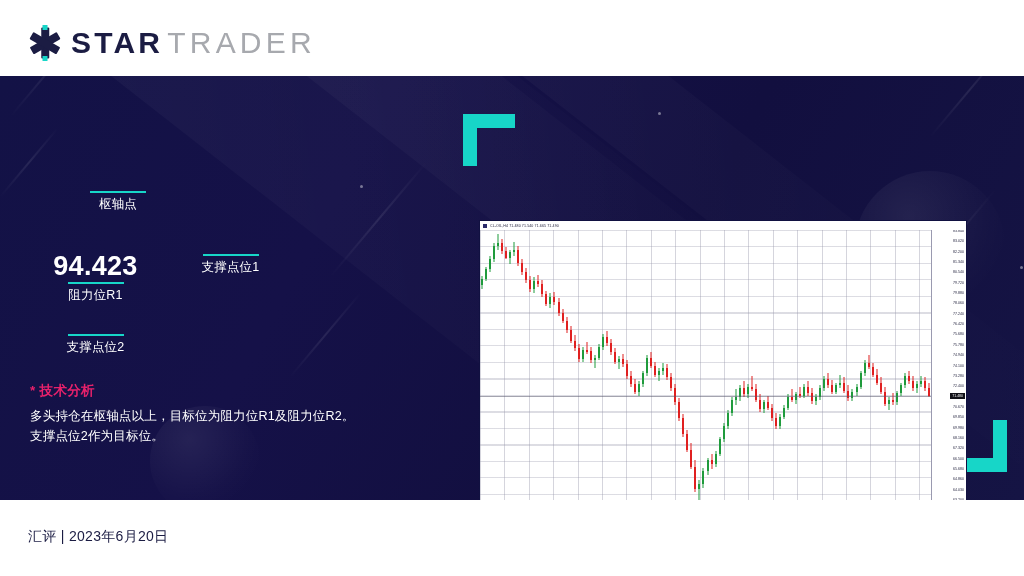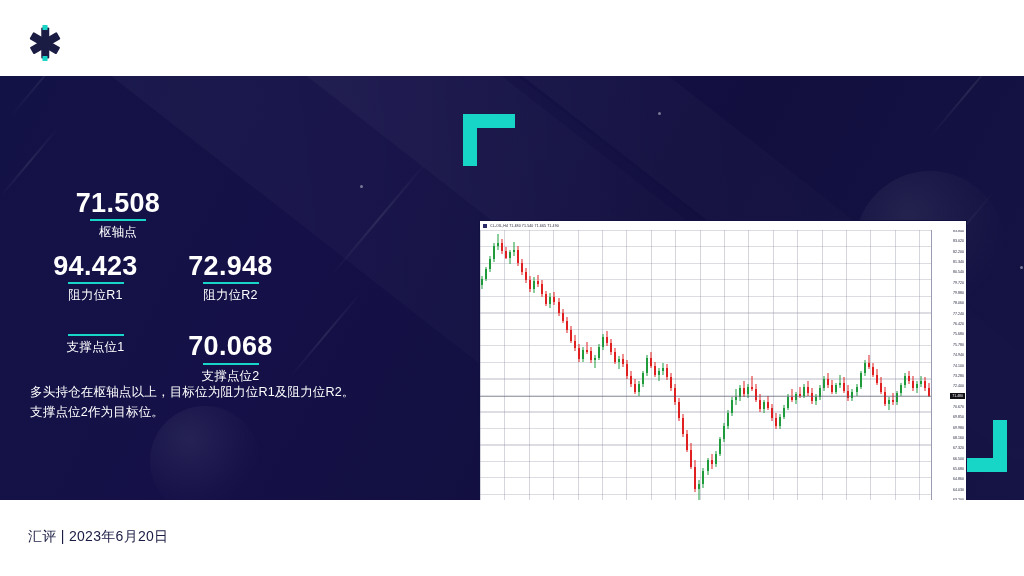--- a/index.html
+++ b/index.html
@@ -164,20 +164,24 @@
 <body>
 
 <div class="header">
   <div class="logo-wrap">
     <div class="logo-mark">
       <span class="bar b1"></span>
         <span class="bar b2"></span>
         <span class="bar b3"></span>
       <span class="dot-t"></span>
         <span class="dot-b"></span>
+    </div>
+    <div class="logo-text">
+      <span class="logo-star">STAR</span>
+      <span class="logo-trader">TRADER</span>
     </div>
   </div>
 </div>
 
 <div class="stage">
 
   <div>
     <div class="wedge" style="left:60px; top:-40px; width:250px; height:700px;"></div>
     <div class="wedge" style="left:230px; top:-60px; width:120px; height:740px;"></div>
     <div class="wedge" style="left:420px; top:-80px; width:90px; height:760px;"></div>
@@ -191,48 +195,42 @@
     <div class="streak" style="left:930px; top:60px; width:120px; transform:rotate(-50deg);"></div>
     <div class="sphere" style="left:855px; top:95px; width:150px; height:150px;"></div>
     <div class="sphere" style="left:150px; top:330px; width:110px; height:110px;"></div>
     <div class="pdot" style="left:360px; top:109px; width:3px; height:3px;"></div>
     <div class="pdot" style="left:658px; top:36px; width:3px; height:3px;"></div>
     <div class="pdot" style="left:1020px; top:190px; width:3px; height:3px;"></div>
   </div>
 
 
   <div class="pivot-main">
-    <div class="level-val">71.508</div>
     <div class="level-rule"></div>
     <div class="level-lbl">枢轴点</div>
   </div>
 
   <div class="grid-levels">
     <div class="cell">
       <div class="level-val">94.423</div>
       <div class="level-rule"></div>
       <div class="level-lbl">阻力位R1</div>
     </div>
     <div class="cell">
-      <div class="level-val">72.948</div>
-      <div class="level-rule"></div>
-      <div class="level-lbl">阻力位R2</div>
-    </div>
-    <div class="cell">
       <div class="level-rule"></div>
       <div class="level-lbl">支撑点位1</div>
     </div>
     <div class="cell">
-      <div class="level-val">70.068</div>
       <div class="level-rule"></div>
       <div class="level-lbl">支撑点位2</div>
     </div>
   </div>
 
   <div class="ta-block">
+    <div class="ta-head">* 技术分析</div>
     <div class="ta-body">
       <div>多头持仓在枢轴点以上，目标位为阻力位R1及阻力位R2。</div>
       <div>支撑点位2作为目标位。</div>
     </div>
   </div>
 
   <div class="bracket" style="left:463px; top:38px; width:52px; height:52px;">
     <i style="left:0; top:0; width:52px; height:14px;"></i>
     <i style="left:0; top:0; width:14px; height:52px;"></i>
   </div>

